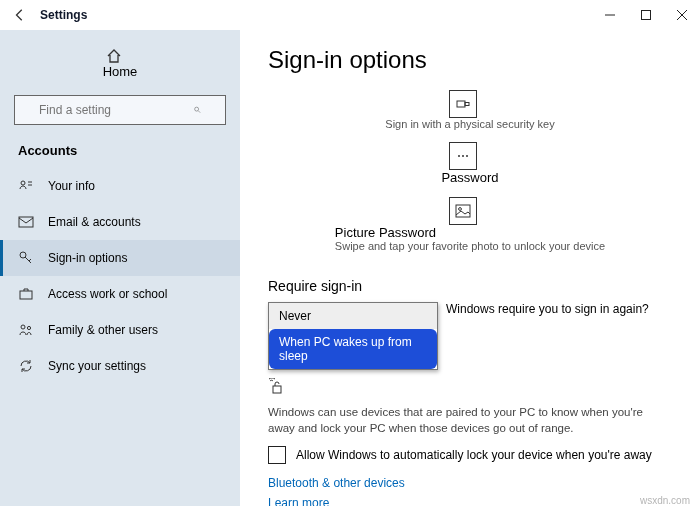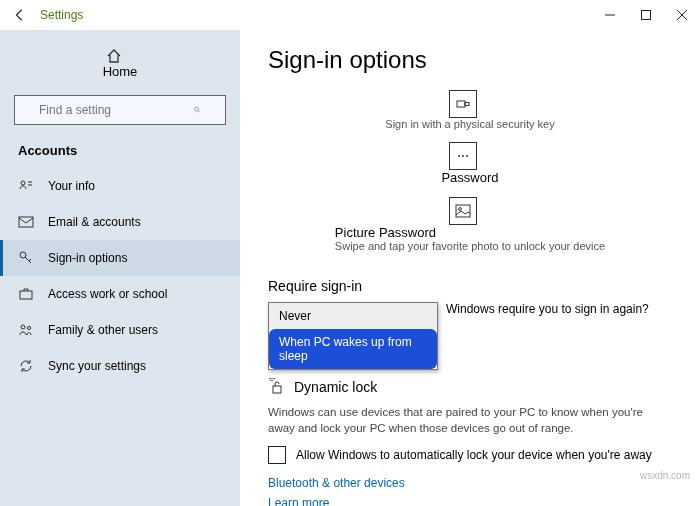--- a/index.html
+++ b/index.html
@@ -1,19 +1,19 @@
 <!DOCTYPE html>
 <html><head>
 <meta charset="utf-8">
 <style>
 * { box-sizing: border-box; margin: 0; padding: 0; font-family: "Segoe UI", Arial, sans-serif; }
 body { width: 700px; height: 506px; overflow: hidden; background: #fff; position: relative; }
 .titlebar { height: 30px; display: flex; align-items: center; padding: 0 0 0 8px; background: #fff; border-bottom: none; }
 .titlebar .back { width: 24px; height: 24px; display: flex; align-items: center; justify-content: center; margin-right: 8px; cursor: pointer; }
-.titlebar .title { font-size: 12px; color: #4d7c0f; }
+.titlebar .title { font-size: 12px; color: #0f172a; font-weight: bold; }
 .titlebar .wincontrols { margin-left: auto; display: flex; }
 .titlebar .wincontrols div { width: 36px; height: 30px; display: flex; align-items: center; justify-content: center; cursor: pointer; }
 .app { display: flex; height: calc(506px - 30px); }
 .sidebar { width: 240px; background: #dde6ee; padding: 10px 0 0 0; display: flex; flex-direction: column; }
 .home { display: flex; align-items: center; padding: 8px 18px; cursor: pointer; font-size: 13px; flex-direction: column; }
 .home .icon { margin-right: 12px; width: 16px; height: 16px; }
 .search { margin: 8px 14px 10px 14px; height: 30px; border: 1px solid #666; background: #f4f7fb; display: flex; align-items: center; padding: 0 24px; font-size: 12px; color: #666; }
 .search input { border: none; background: transparent; outline: none; flex: 1; font-size: 12px; color: #333; }
 .group { font-weight: 600; font-size: 13px; padding: 8px 18px 10px 18px; }
 .nav { list-style: none; }
@@ -33,21 +33,21 @@
 .dropdown .opt { padding: 6px 10px; font-size: 12px; cursor: pointer; background: #eee; }
 .dropdown .opt.sel { background: #1d4ed8; color: #fff; border-radius: 6px; }
 .behind { font-size: 12px; margin-left: 178px; }
 .dynamic { margin-top: 62px; }
 .dynamic h2 { display: flex; align-items: center; }
 .dynamic h2 .lockicon { margin-right: 8px; width: 18px; height: 18px; }
 .dynamic p { font-size: 11.5px; color: #444; line-height: 1.4; max-width: 400px; margin-bottom: 10px; }
 .checkbox-row { display: flex; align-items: center; font-size: 12px; margin-bottom: 12px; }
 .checkbox-row .box { width: 18px; height: 18px; border: 1.5px solid #222; margin-right: 10px; }
 .link { color: #0067b8; font-size: 12px; display: block; margin: 6px 0; text-decoration: none; }
-.watermark { position: absolute; bottom: 25px; right: 10px; font-size: 10px; color: #b5b5b5; }
+.watermark { position: absolute; bottom: 0; right: 10px; font-size: 10px; color: #b5b5b5; }
 svg { display: block; }
 </style>
 </head>
 <body>
 
 <div class="titlebar">
   <div class="back">
     <svg width="14" height="14" viewBox="0 0 16 16">
         <path d="M10 2 L4 8 L10 14" stroke="#333" stroke-width="1.5" fill="none"></path>
       </svg>
@@ -208,21 +208,20 @@
     <div class="dynamic">
       <h2>
         <span class="lockicon">
             <svg width="18" height="18" viewBox="0 0 18 18">
               <rect x="5" y="8" width="8" height="7" stroke="#333" fill="none"></rect>
               <path d="M7 8 V6 a2 2 0 0 1 4 0" stroke="#333" fill="none"></path>
               <path d="M2 3c1-1 2-1 3 0" stroke="#333" fill="none"></path>
               <path d="M1 1c2-1.5 4-1.5 6 0" stroke="#333" fill="none"></path>
             </svg>
           </span>
-        <span>Dynamic lock</span>
       </h2>
       <p>Windows can use devices that are paired to your PC to know when you're away and lock your PC when those devices go out of range.</p>
       <div class="checkbox-row">
         <span class="box"></span>
         <span>Allow Windows to automatically lock your device when you're away</span>
       </div>
       <a class="link" href="#">Bluetooth &amp; other devices</a>
       <a class="link" href="#">Learn more</a>
     </div>
   </div>

